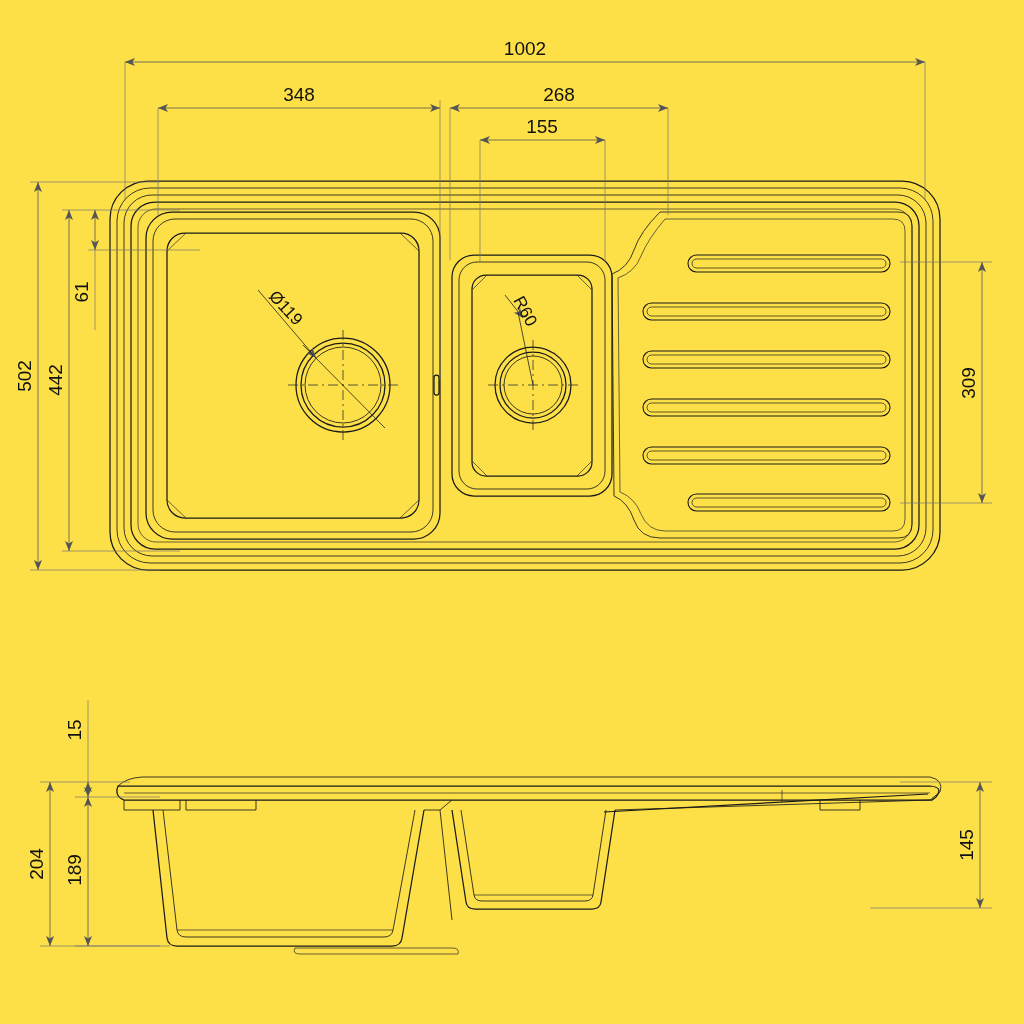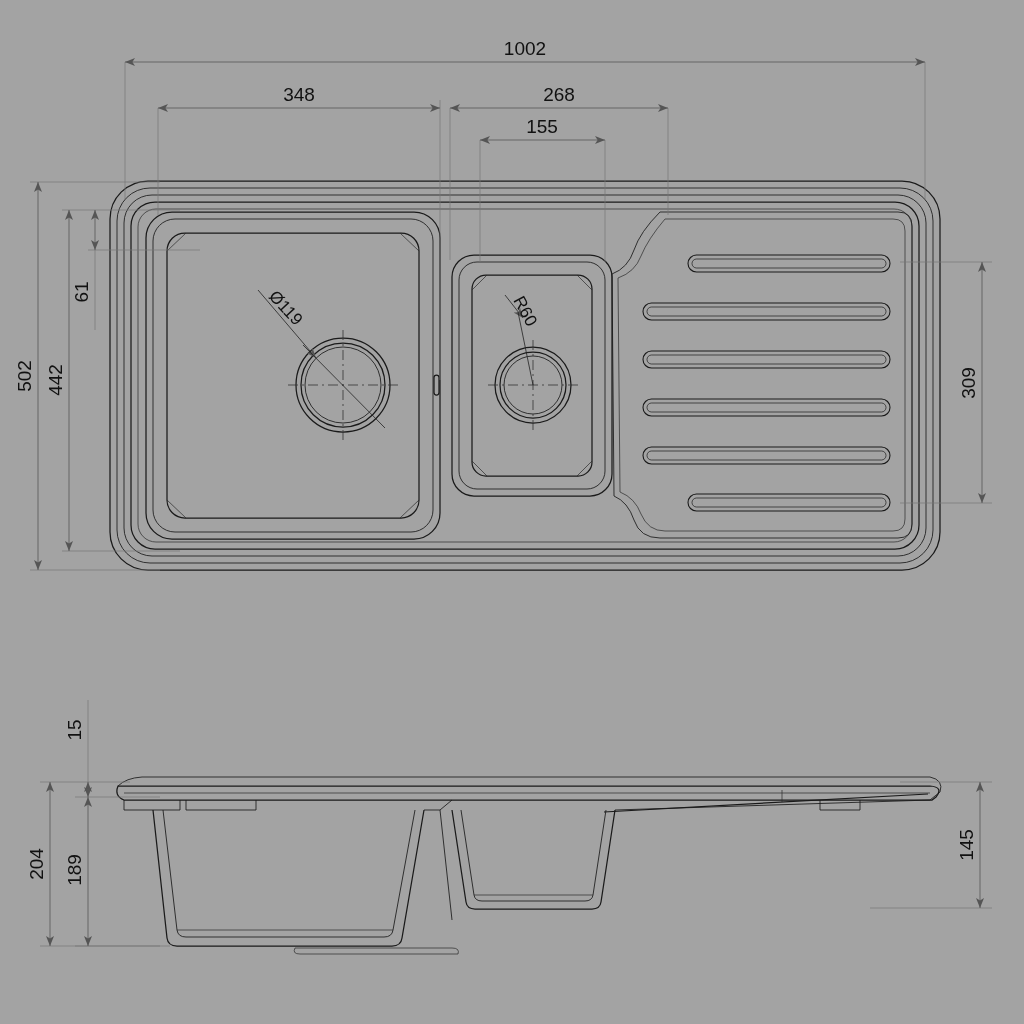--- a/index.html
+++ b/index.html
@@ -11,21 +11,21 @@
   body {
     width: 1024px;
     height: 1024px;
     font-family: "Liberation Sans", sans-serif;
     overflow: hidden;
   }
   #drawing-root {
     position: relative;
     width: 1024px;
     height: 1024px;
-    background: #a3a3a3;
+    background: #fde047;
   }
   svg.dwg {
     position: absolute;
     top: 0;
     left: 0;
     width: 1024px;
     height: 1024px;
     display: block;
   }
   .obj      { fill: none; stroke: #1a1a1a; stroke-width: 1.25; }

